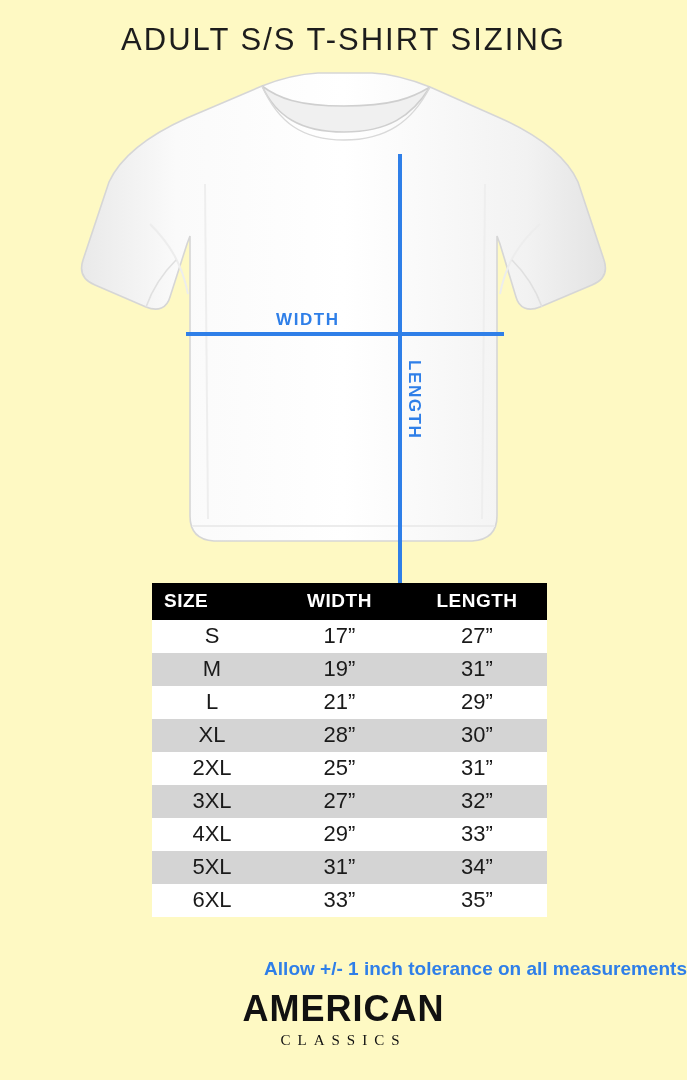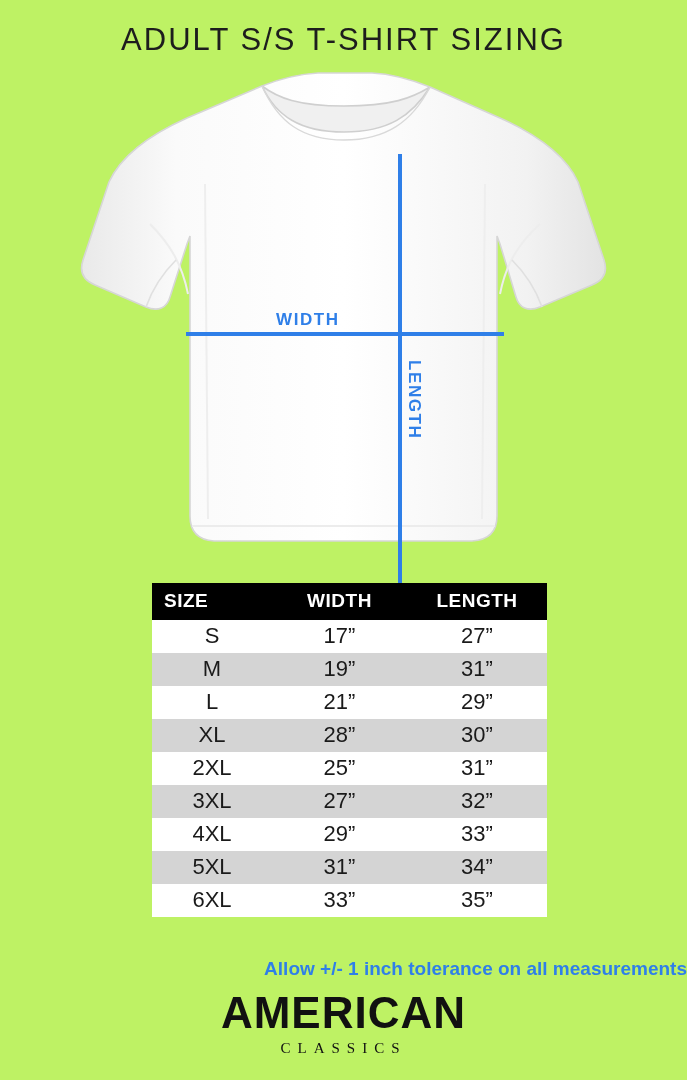--- a/index.html
+++ b/index.html
@@ -12,21 +12,21 @@
     height: 1080px;
     font-family: "Liberation Sans", sans-serif;
     color: #1a1a1a;
     position: relative;
     overflow: hidden;
   }
   .page {
     width: 687px;
     height: 1080px;
     position: relative;
-    background: #bef264;
+    background: #fef9c3;
   }
 
   
   .title {
     text-align: center;
     font-size: 31px;
     letter-spacing: 2.0px;
     font-weight: 400;
     color: #1d1d1d;
     padding-top: 22px;
@@ -134,21 +134,21 @@
 
   
   .brand {
     position: absolute;
     left: 0;
     top: 988px;
     width: 687px;
     text-align: center;
   }
   .brand-main {
-    font-size: 44px;
+    font-size: 36px;
     font-weight: bold;
     letter-spacing: 1px;
     color: #111111;
     font-family: "Liberation Sans", sans-serif;
   }
   .brand-sub {
     font-size: 15px;
     letter-spacing: 7px;
     color: #111111;
     margin-top: 2px;

